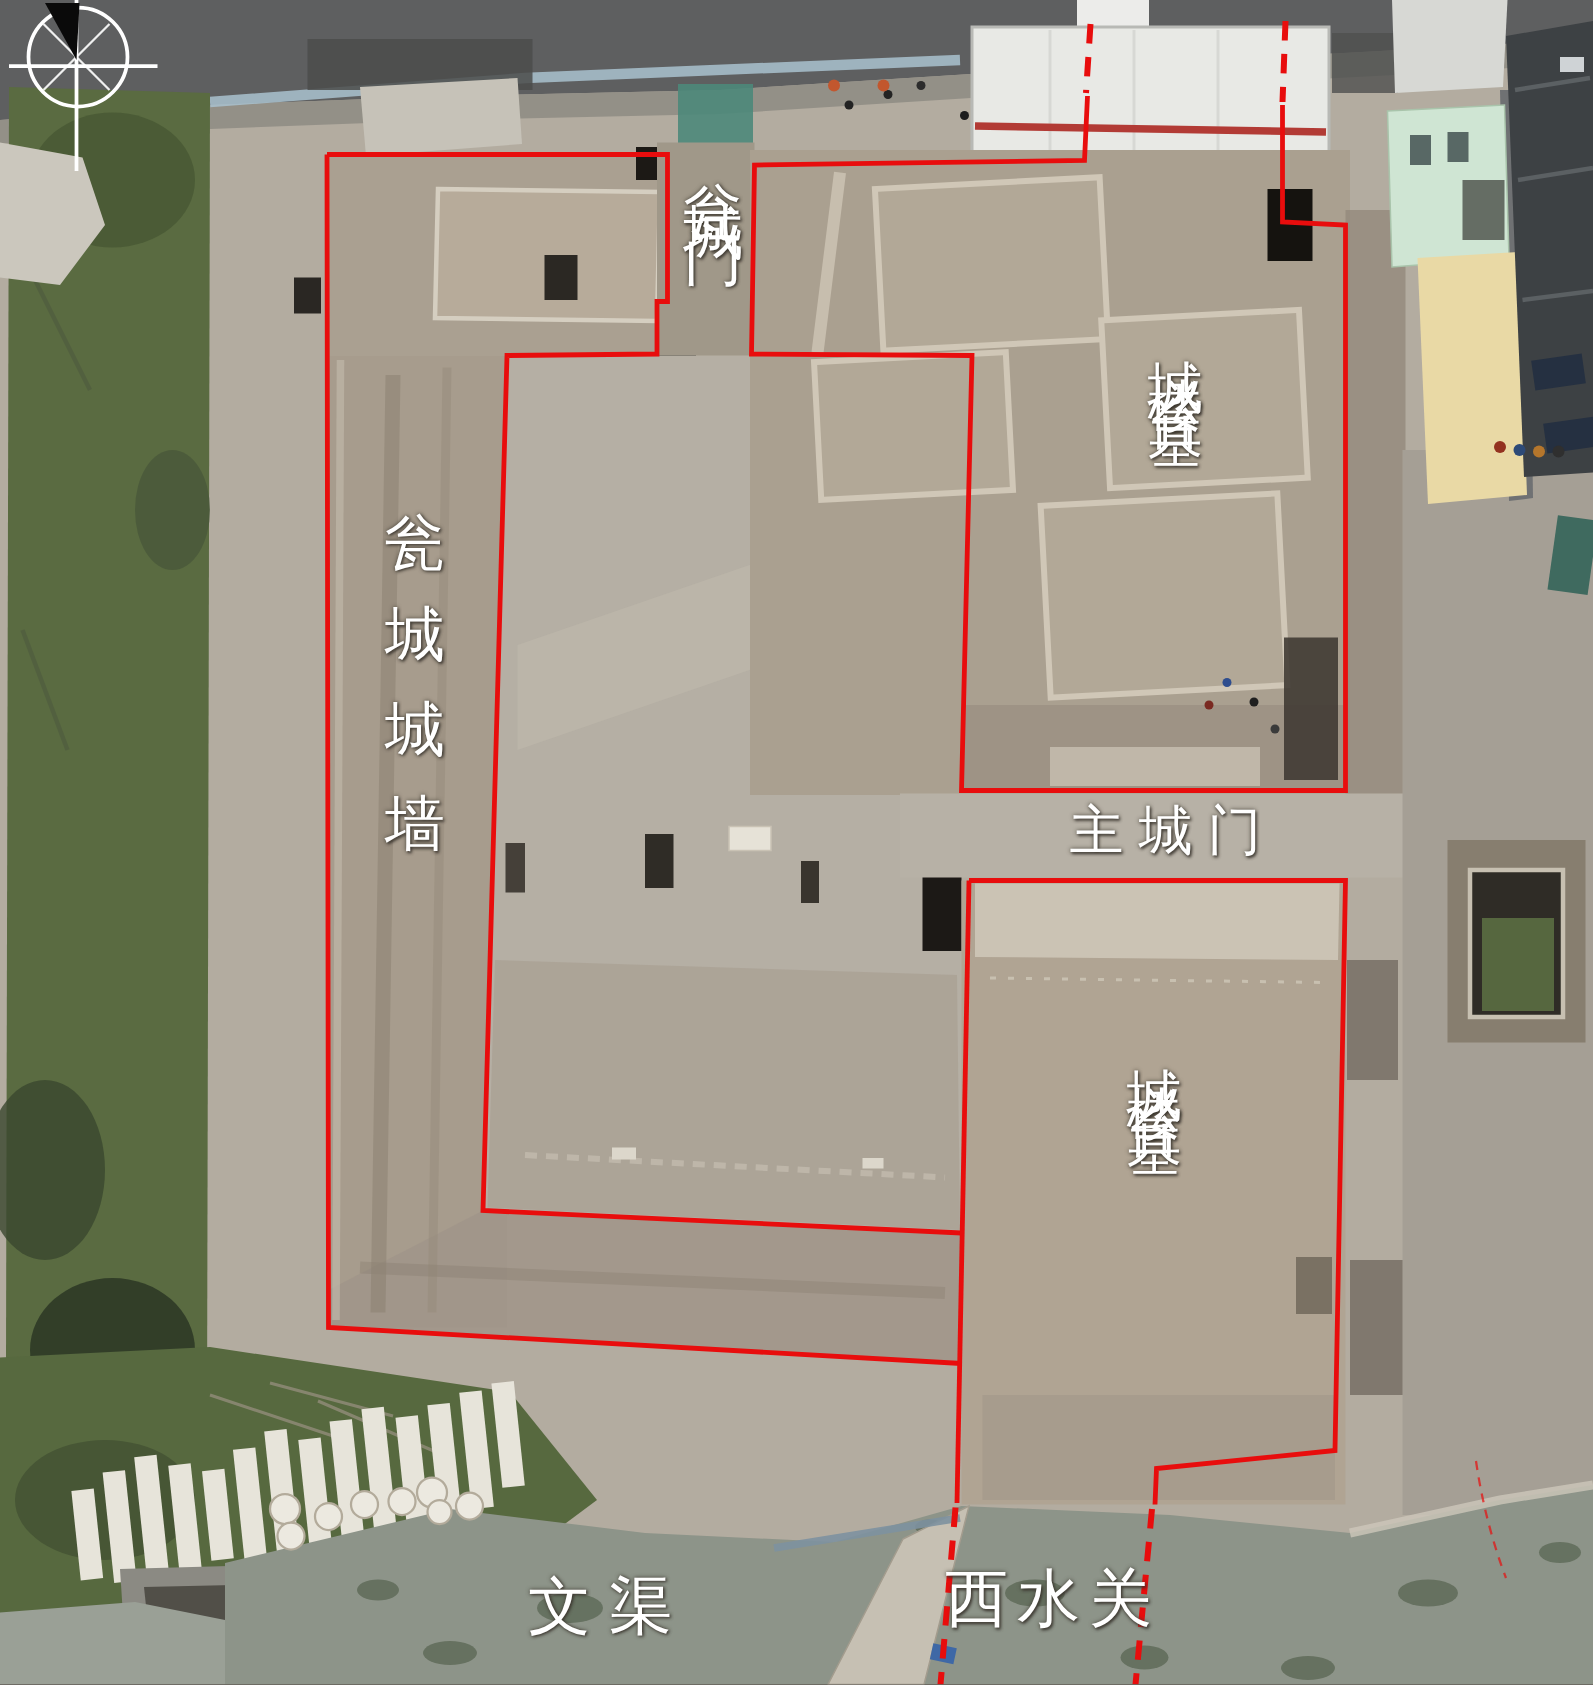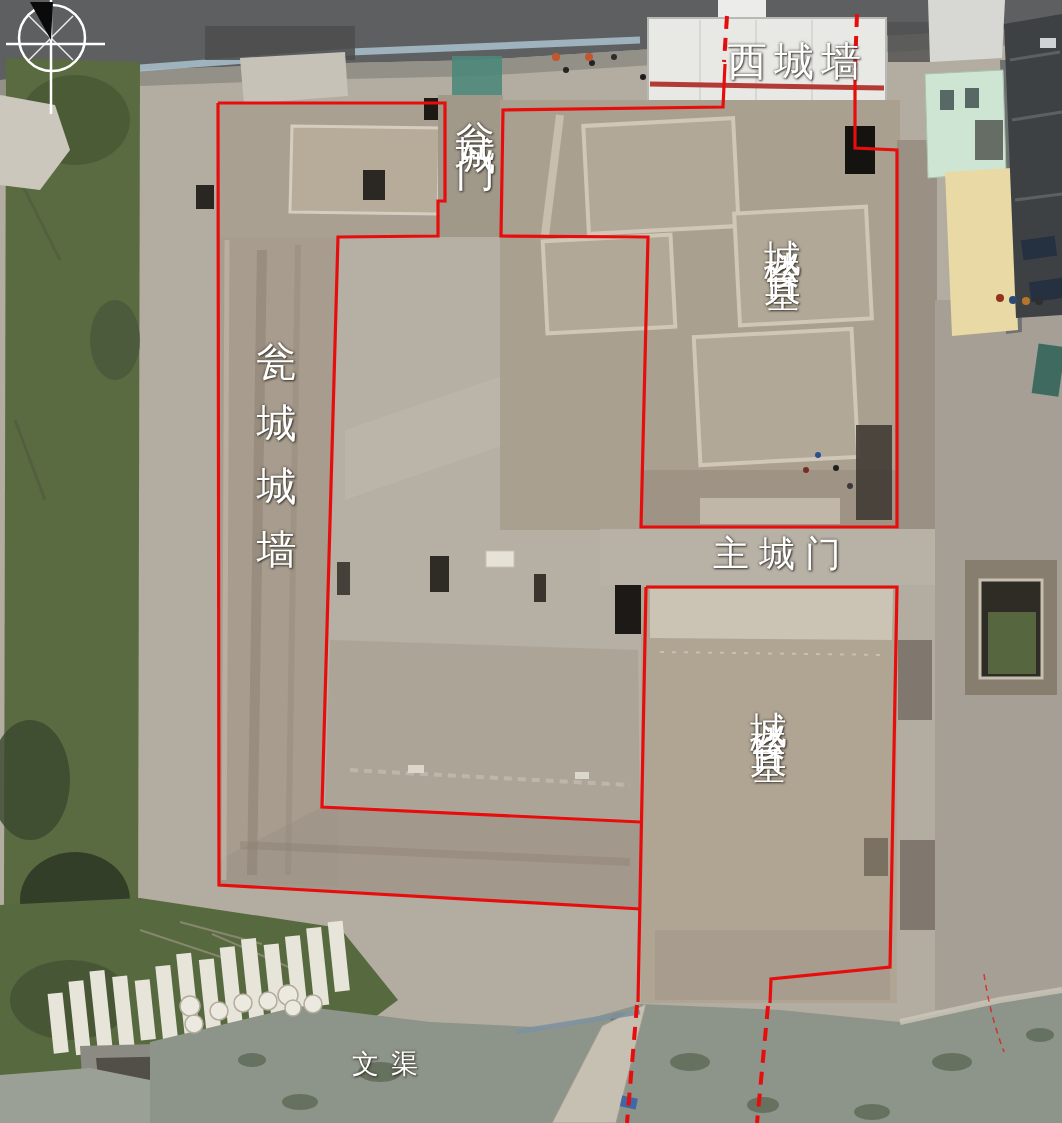--- a/index.html
+++ b/index.html
@@ -9,21 +9,21 @@
   .label{position:absolute;color:#fff;z-index:5;line-height:1;white-space:nowrap;
          text-shadow:0 0 3px rgba(70,65,55,.95),1px 1px 2px rgba(50,45,40,.85);
          font-family:"Liberation Serif","DejaVu Serif",serif;}
   .v{writing-mode:vertical-rl;text-orientation:upright;}
   .lbl-west-wall   {left:727px;top:42px; font-size:40px;letter-spacing:7px;}
   .lbl-barb-gate   {left:455px;top:88px; font-size:40px;letter-spacing:15px;}
   .lbl-tower-n     {left:764px;top:210px;font-size:37px;letter-spacing:12px;}
   .lbl-barb-wall   {left:256px;top:308px;font-size:40px;letter-spacing:63px;}
   .lbl-main-gate   {left:713px;top:536px;font-size:36px;letter-spacing:10px;}
   .lbl-tower-s     {left:750px;top:682px;font-size:37px;letter-spacing:12px;}
-  .lbl-canal       {left:352px;top:1051px;font-size:27px;letter-spacing:12px;}
+  .lbl-canal       {left:352px;top:1051px;font-size:42px;letter-spacing:12px;}
   .lbl-water-gate  {left:630px;top:1046px;font-size:42px;letter-spacing:6px;}
 </style>
 </head>
 <body>
 
 <div class="stage">
 
 <svg width="1062" height="1123" viewBox="0 0 1062 1123">
 
   <rect x="0" y="0" width="1062" height="1123" fill="#b3aca0"></rect>
@@ -237,20 +237,20 @@
   <g>
     <circle cx="52" cy="38" r="33" stroke="#ffffff" stroke-width="2.5" fill="none"></circle>
     <line x1="6" y1="44" x2="105" y2="44" stroke="#ffffff" stroke-width="2.5"></line>
     <line x1="51" y1="0" x2="51" y2="114" stroke="#ffffff" stroke-width="2.5"></line>
     <line x1="29" y1="16" x2="73" y2="60" stroke="#ffffff" stroke-width="1.5" opacity=".9"></line>
     <line x1="73" y1="16" x2="29" y2="60" stroke="#ffffff" stroke-width="1.5" opacity=".9"></line>
     <polygon points="30,2 53,2 51,40" fill="#0a0a0a"></polygon>
   </g>
 </svg>
 
-  <div class="label lbl-west-wall">西城墙</div>
   <div class="label v lbl-barb-gate">瓮城门</div>
   <div class="label v lbl-tower-n">城楼台基</div>
   <div class="label v lbl-barb-wall">瓮城城墙</div>
   <div class="label lbl-main-gate">主城门</div>
   <div class="label v lbl-tower-s">城楼台基</div>
   <div class="label lbl-canal">文渠</div>
+  <div class="label lbl-water-gate">西水关</div>
 </div>
 
 </body></html>

